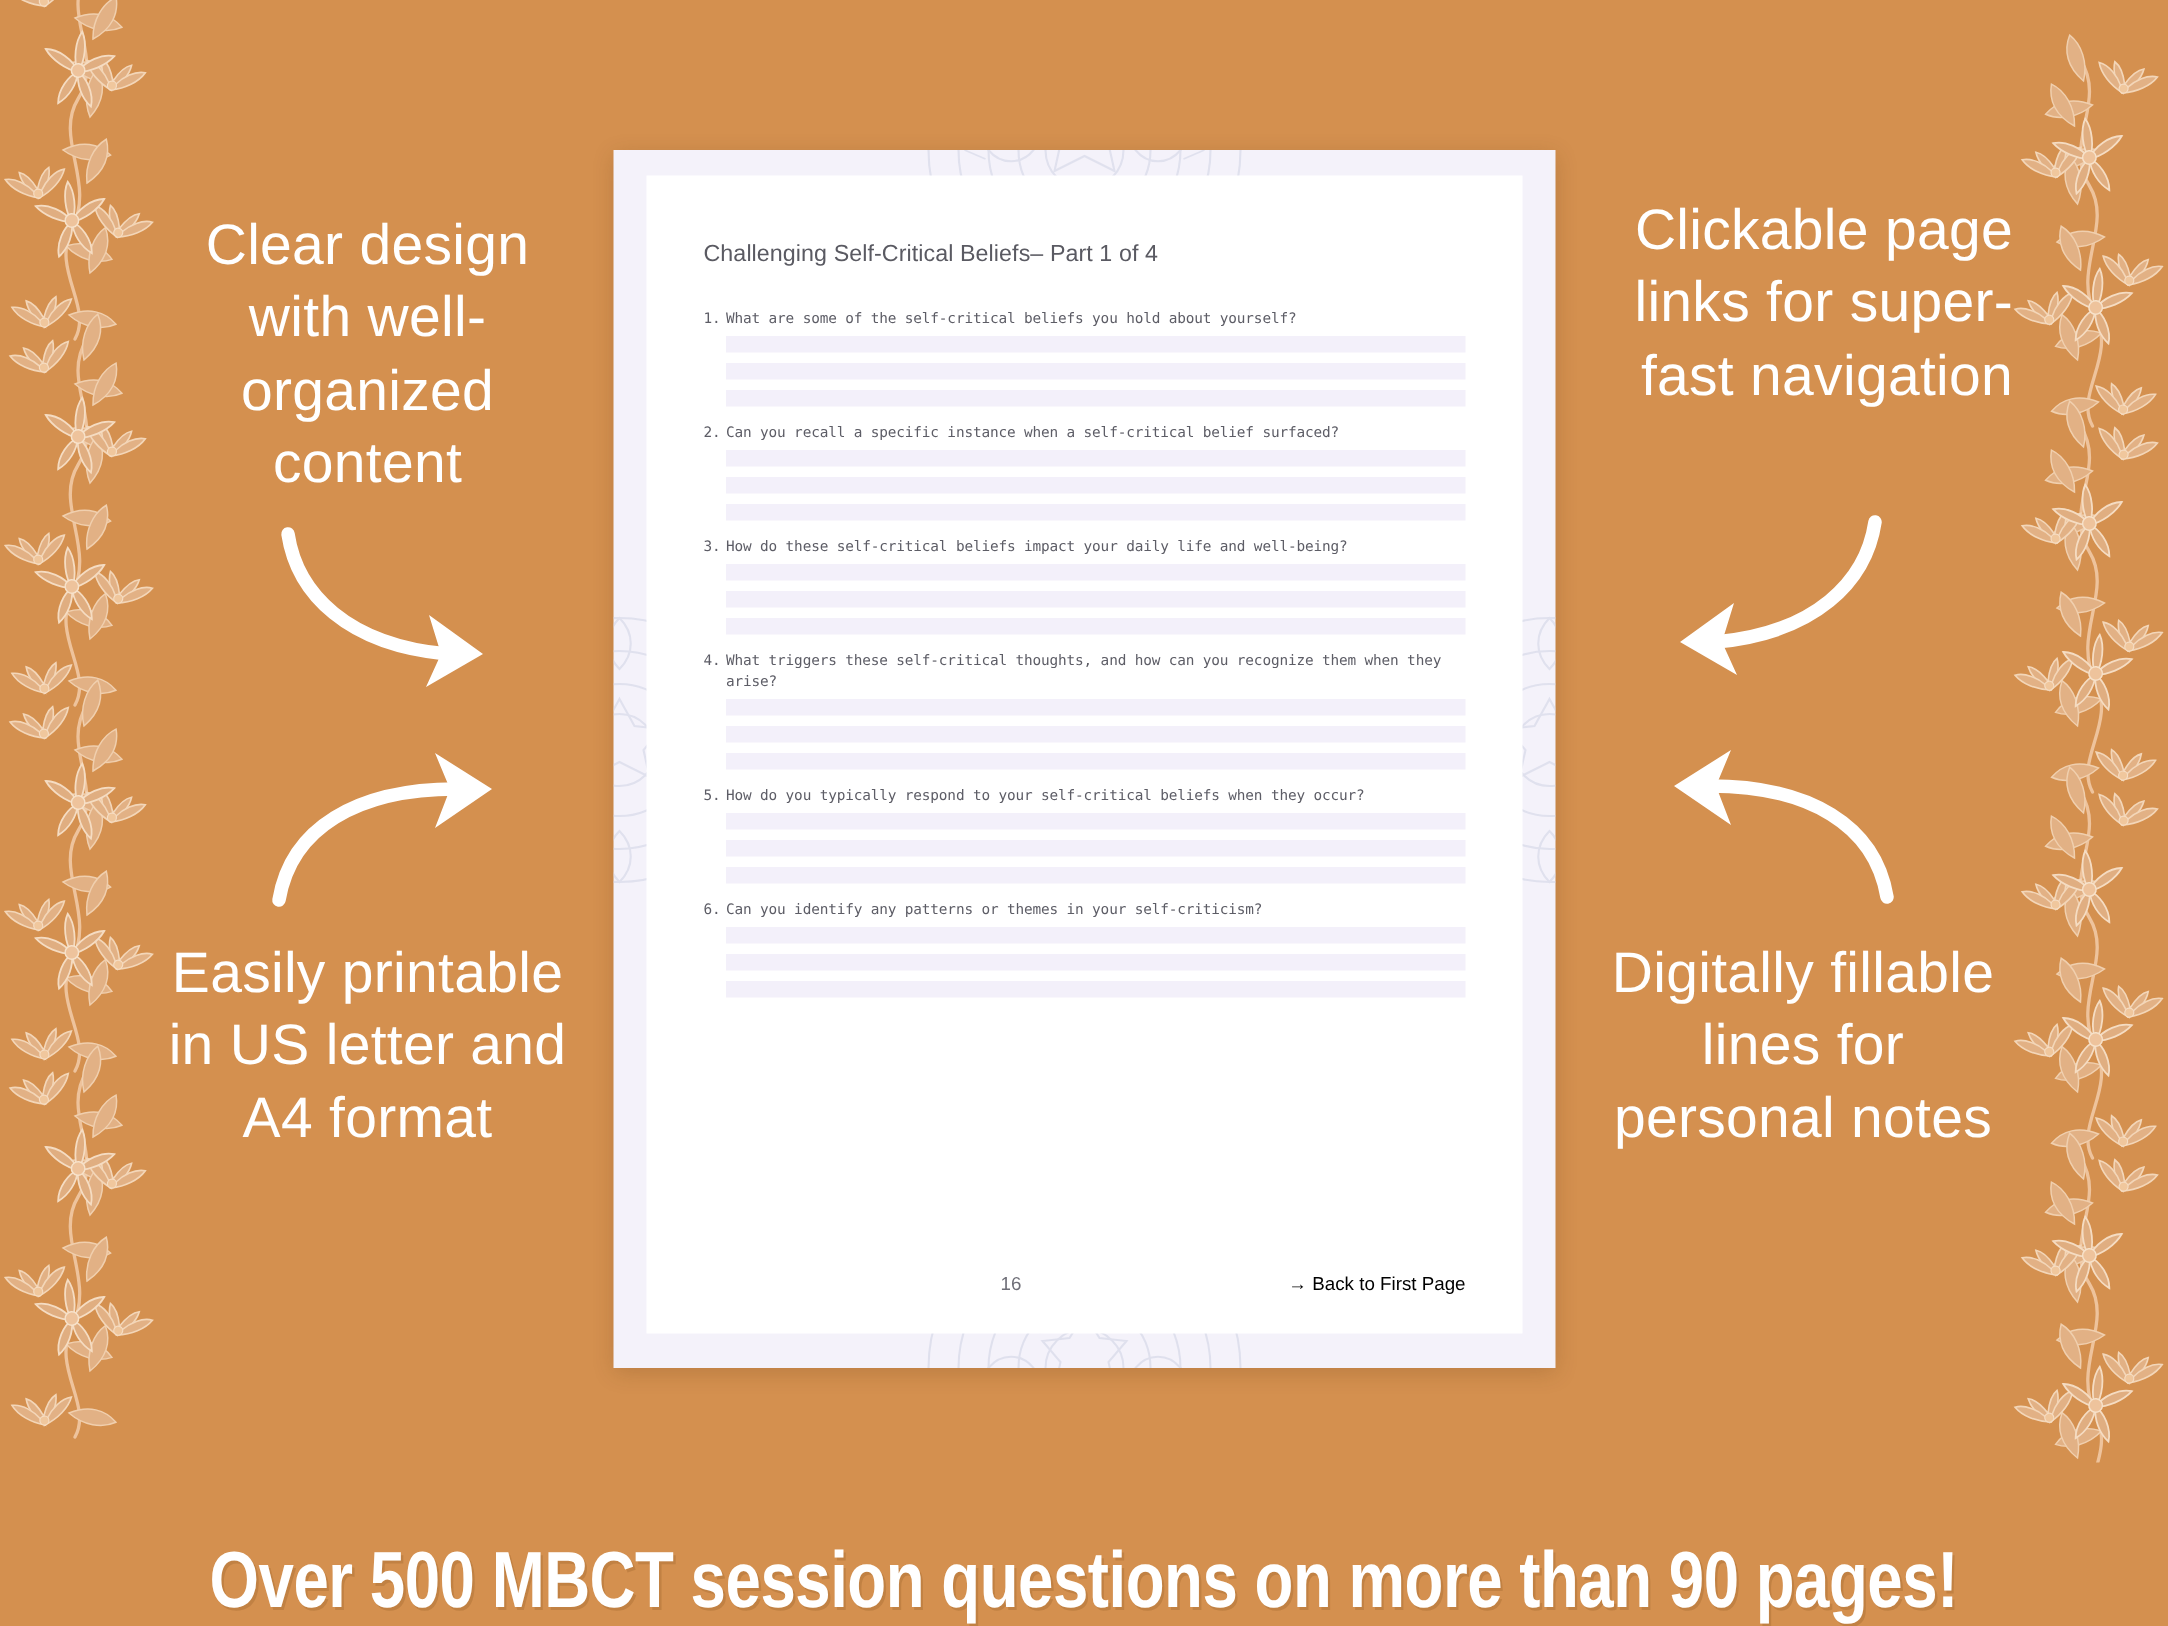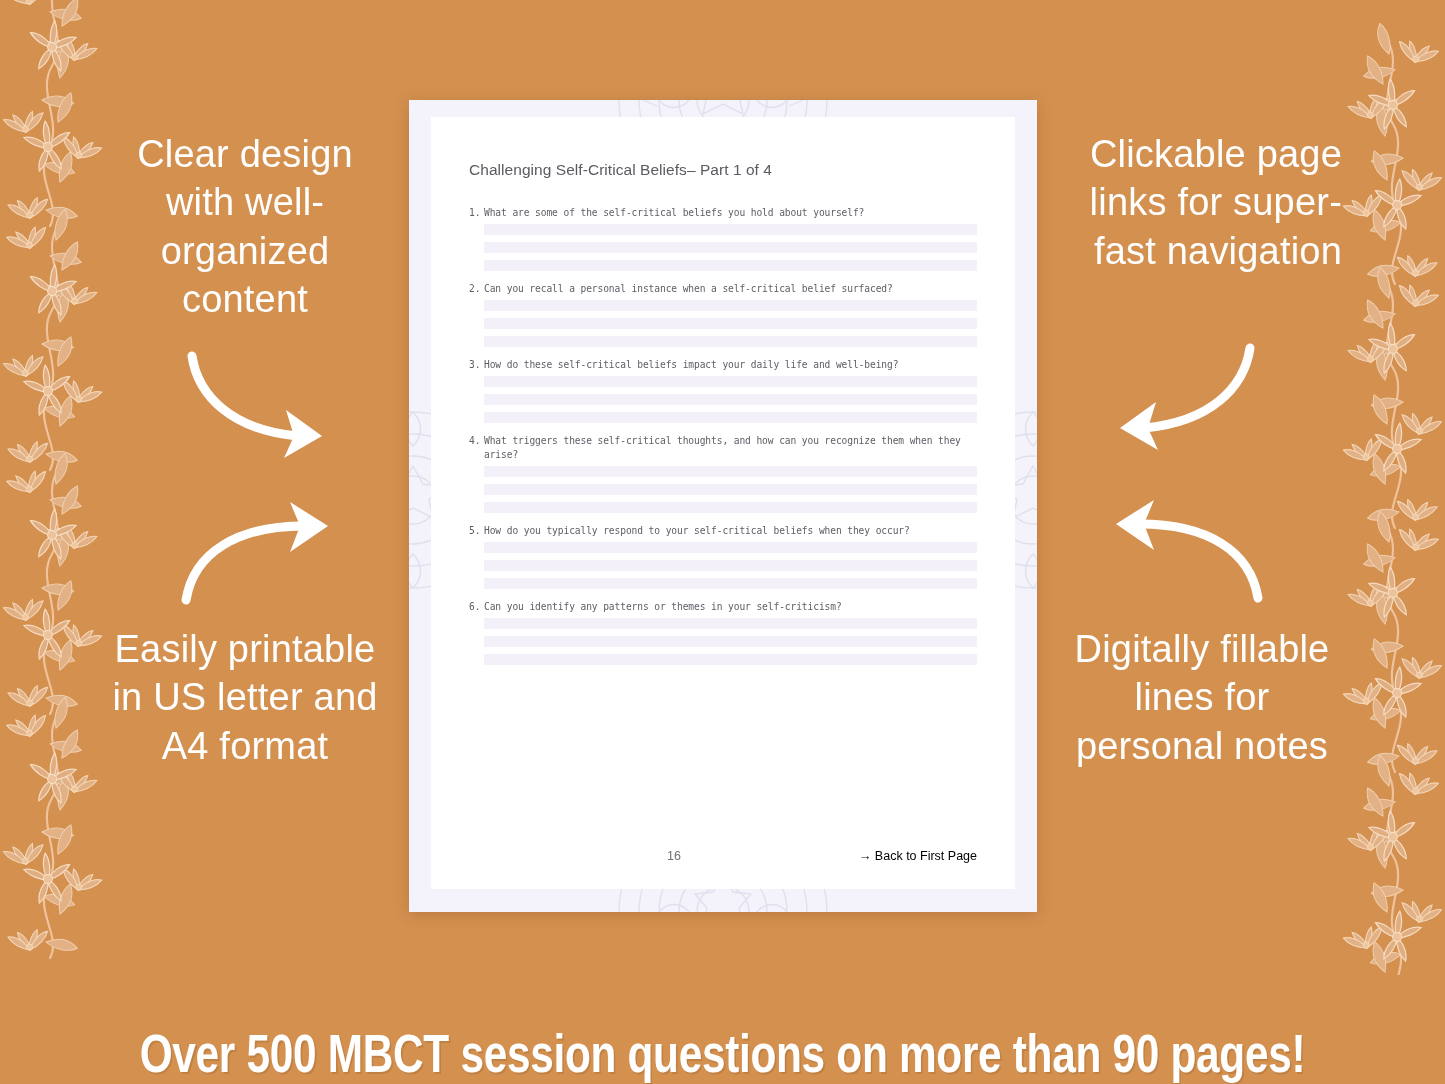--- a/index.html
+++ b/index.html
@@ -28,21 +28,21 @@
   
   .callout {
     position: absolute;
     color: #ffffff;
     font-size: 38px;
     line-height: 1.27;
     text-align: center;
     font-weight: 400;
     letter-spacing: 0.2px;
   }
-  .callout.tl { left: 110px;  top: 130px; width: 270px; }
+  .callout.tl { left: 110px;  top: 140px; width: 270px; }
   .callout.bl { left: 110px;  top: 625px; width: 270px; }
   .callout.tr { left: 1062px; top: 130px; width: 280px; text-align: right; }
   .callout.br { left: 1062px; top: 625px; width: 280px; }
 
   
   .arrow { position: absolute; pointer-events: none; }
   .arrow.a1 { left: 180px;  top: 348px; }
   .arrow.a2 { left: 172px;  top: 500px; }
   .arrow.a3 { left: 1092px; top: 340px; }
   .arrow.a4 { left: 1092px; top: 498px; }
@@ -370,21 +370,21 @@
           </div>
           <div class="q-lines">
             <div class="q-line"></div>
             <div class="q-line"></div>
             <div class="q-line"></div>
           </div>
         </div>
         <div class="q-block">
           <div class="q-text">
             <span class="q-num">2.</span>
-            <span class="q-body">Can you recall a personal instance when a self-critical belief surfaced?</span>
+            <span class="q-body">Can you recall a specific instance when a self-critical belief surfaced?</span>
           </div>
           <div class="q-lines">
             <div class="q-line"></div>
             <div class="q-line"></div>
             <div class="q-line"></div>
           </div>
         </div>
         <div class="q-block">
           <div class="q-text">
             <span class="q-num">3.</span>

